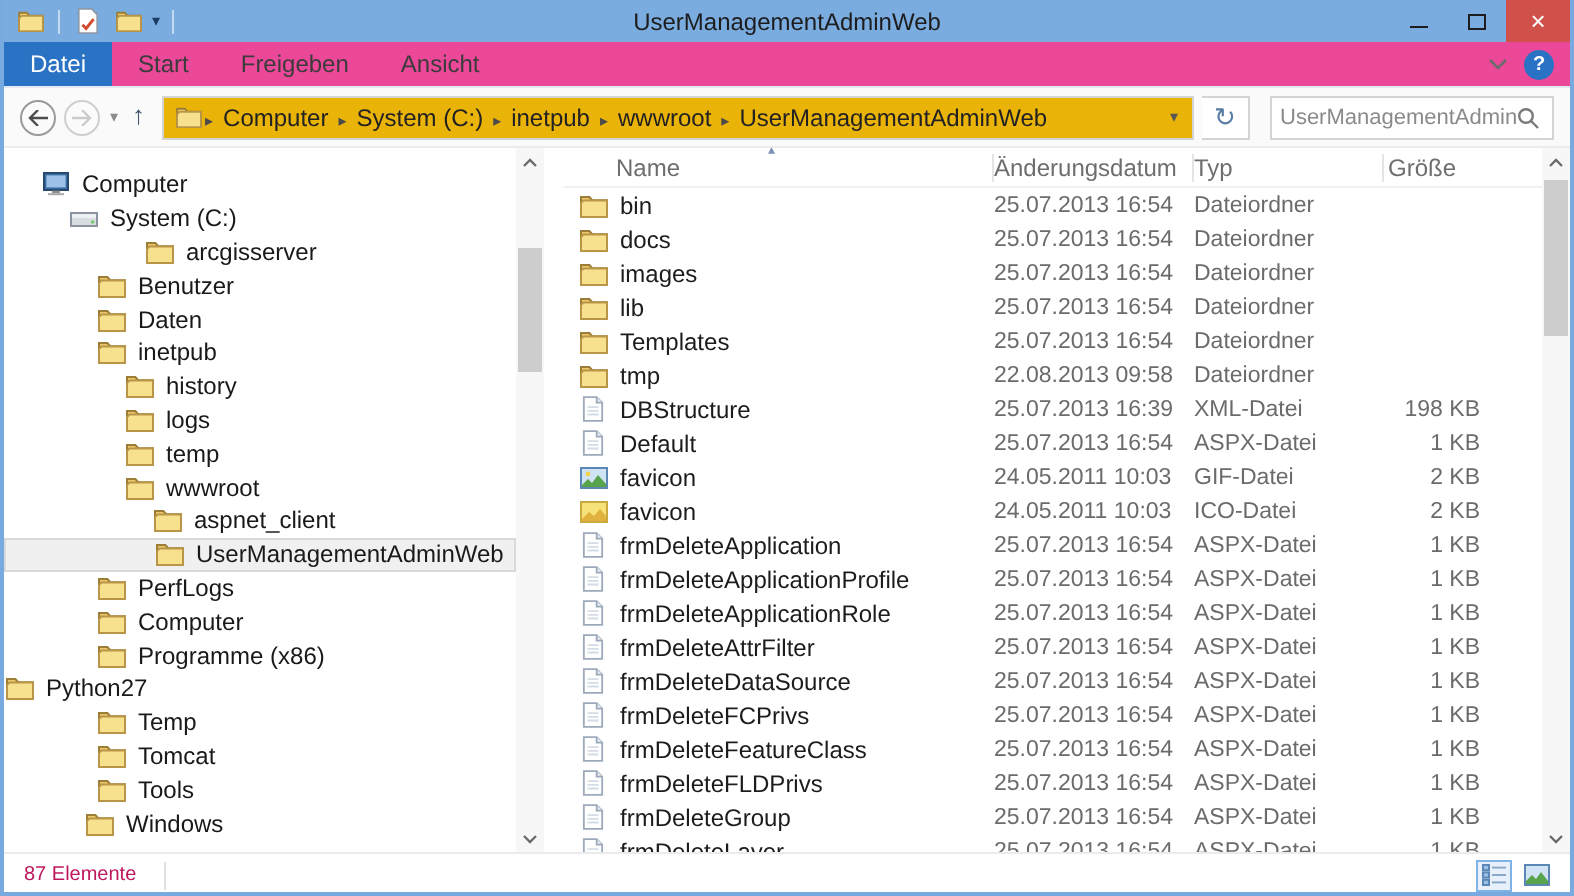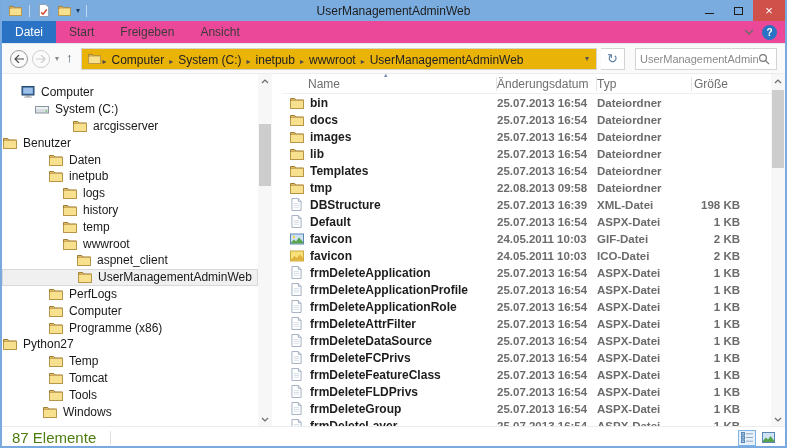--- a/index.html
+++ b/index.html
@@ -57,28 +57,28 @@
   #list-header { display:flex; height:20px; align-items:center; font-size:12px; color:#6e6e6e; border-bottom:1px solid #f0f0f0; position:relative; }
   .hc { height:14px; line-height:14px; border-right:1px solid #e4e4e4; }
   .hc.c-name { padding-left:26px; }
   .hc.c-size { text-align:right; padding-right:14px; border-right:none; }
   #sort-glyph { position:absolute; top:-3px; left:102px; font-size:7px; color:#7b93b5; }
   .c-name { width:215px; }
   .c-date { width:100px; }
   .c-type { width:95px; }
   .c-size { width:50px; text-align:right; padding-right:2px; }
   #list-rows { overflow:hidden; flex:1; }
-  .lrow { display:flex; align-items:center; height:17px; font-size:12px;font-weight:bold; }
+  .lrow { display:flex; align-items:center; height:17px; font-size:12px; }
   .lrow .c-name { display:flex; align-items:center; gap:6px; padding-left:7px; color:#1c1c1c; white-space:nowrap; overflow:hidden; }
   .lrow .c-date, .lrow .c-type { color:#6b6b6b; font-size:11.5px; }
   .lrow .c-size { color:#6b6b6b; font-size:11.5px; }
   .icon-wrap { display:inline-flex; width:15px; justify-content:center; flex:none; }
   
   #statusbar { height:22px; border-top:1px solid #ebebeb; background:#fff; display:flex; align-items:center; padding:0 4px 0 10px; }
-  #status-count { font-size:15px; color:#4d7c0f; }
+  #status-count { font-size:10px; color:#be185d; }
   #status-sep { width:1px; height:14px; background:#e0e0e0; margin-left:14px; }
   #view-buttons { margin-left:auto; display:flex; gap:3px; padding-right:4px; }
   .viewbtn { width:18px; height:16px; display:flex; align-items:center; justify-content:center; border:1px solid transparent; }
   .viewbtn.active { border-color:#7fb2e5; background:#e8f1fb; }
 </style>
 </head>
 <body>
 
 <div id="window">
 
@@ -191,21 +191,21 @@
         </div>
         <div class="titem" style="padding-left:70px">
           <span class="icon-wrap">
             <svg width="14" height="12" viewBox="0 0 14 12">
               <path d="M0.5 1.5 h4.2 l1.4 1.6 h7.4 v8.4 h-13 z" fill="#edc76a" stroke="#9c7d35"></path>
               <path d="M0.5 4.6 l1.2-1.4 h11.8 v8.3 h-13 z" fill="#f7e08e" stroke="#b99548"></path>
             </svg>
           </span>
           <span>arcgisserver</span>
         </div>
-        <div class="titem" style="">
+        <div class="titem" style="padding-left:46px">
           <span class="icon-wrap">
             <svg width="14" height="12" viewBox="0 0 14 12">
               <path d="M0.5 1.5 h4.2 l1.4 1.6 h7.4 v8.4 h-13 z" fill="#edc76a" stroke="#9c7d35"></path>
               <path d="M0.5 4.6 l1.2-1.4 h11.8 v8.3 h-13 z" fill="#f7e08e" stroke="#b99548"></path>
             </svg>
           </span>
           <span>Benutzer</span>
         </div>
         <div class="titem" style="padding-left:46px">
           <span class="icon-wrap">
@@ -225,30 +225,30 @@
           </span>
           <span>inetpub</span>
         </div>
         <div class="titem" style="padding-left:60px">
           <span class="icon-wrap">
             <svg width="14" height="12" viewBox="0 0 14 12">
               <path d="M0.5 1.5 h4.2 l1.4 1.6 h7.4 v8.4 h-13 z" fill="#edc76a" stroke="#9c7d35"></path>
               <path d="M0.5 4.6 l1.2-1.4 h11.8 v8.3 h-13 z" fill="#f7e08e" stroke="#b99548"></path>
             </svg>
           </span>
+          <span>history</span>
+        </div>
+        <div class="titem" style="padding-left:60px">
+          <span class="icon-wrap">
+            <svg width="14" height="12" viewBox="0 0 14 12">
+              <path d="M0.5 1.5 h4.2 l1.4 1.6 h7.4 v8.4 h-13 z" fill="#edc76a" stroke="#9c7d35"></path>
+              <path d="M0.5 4.6 l1.2-1.4 h11.8 v8.3 h-13 z" fill="#f7e08e" stroke="#b99548"></path>
+            </svg>
+          </span>
           <span>logs</span>
-        </div>
-        <div class="titem" style="padding-left:60px">
-          <span class="icon-wrap">
-            <svg width="14" height="12" viewBox="0 0 14 12">
-              <path d="M0.5 1.5 h4.2 l1.4 1.6 h7.4 v8.4 h-13 z" fill="#edc76a" stroke="#9c7d35"></path>
-              <path d="M0.5 4.6 l1.2-1.4 h11.8 v8.3 h-13 z" fill="#f7e08e" stroke="#b99548"></path>
-            </svg>
-          </span>
-          <span>history</span>
         </div>
         <div class="titem" style="padding-left:60px">
           <span class="icon-wrap">
             <svg width="14" height="12" viewBox="0 0 14 12">
               <path d="M0.5 1.5 h4.2 l1.4 1.6 h7.4 v8.4 h-13 z" fill="#edc76a" stroke="#9c7d35"></path>
               <path d="M0.5 4.6 l1.2-1.4 h11.8 v8.3 h-13 z" fill="#f7e08e" stroke="#b99548"></path>
             </svg>
           </span>
           <span>temp</span>
         </div>

